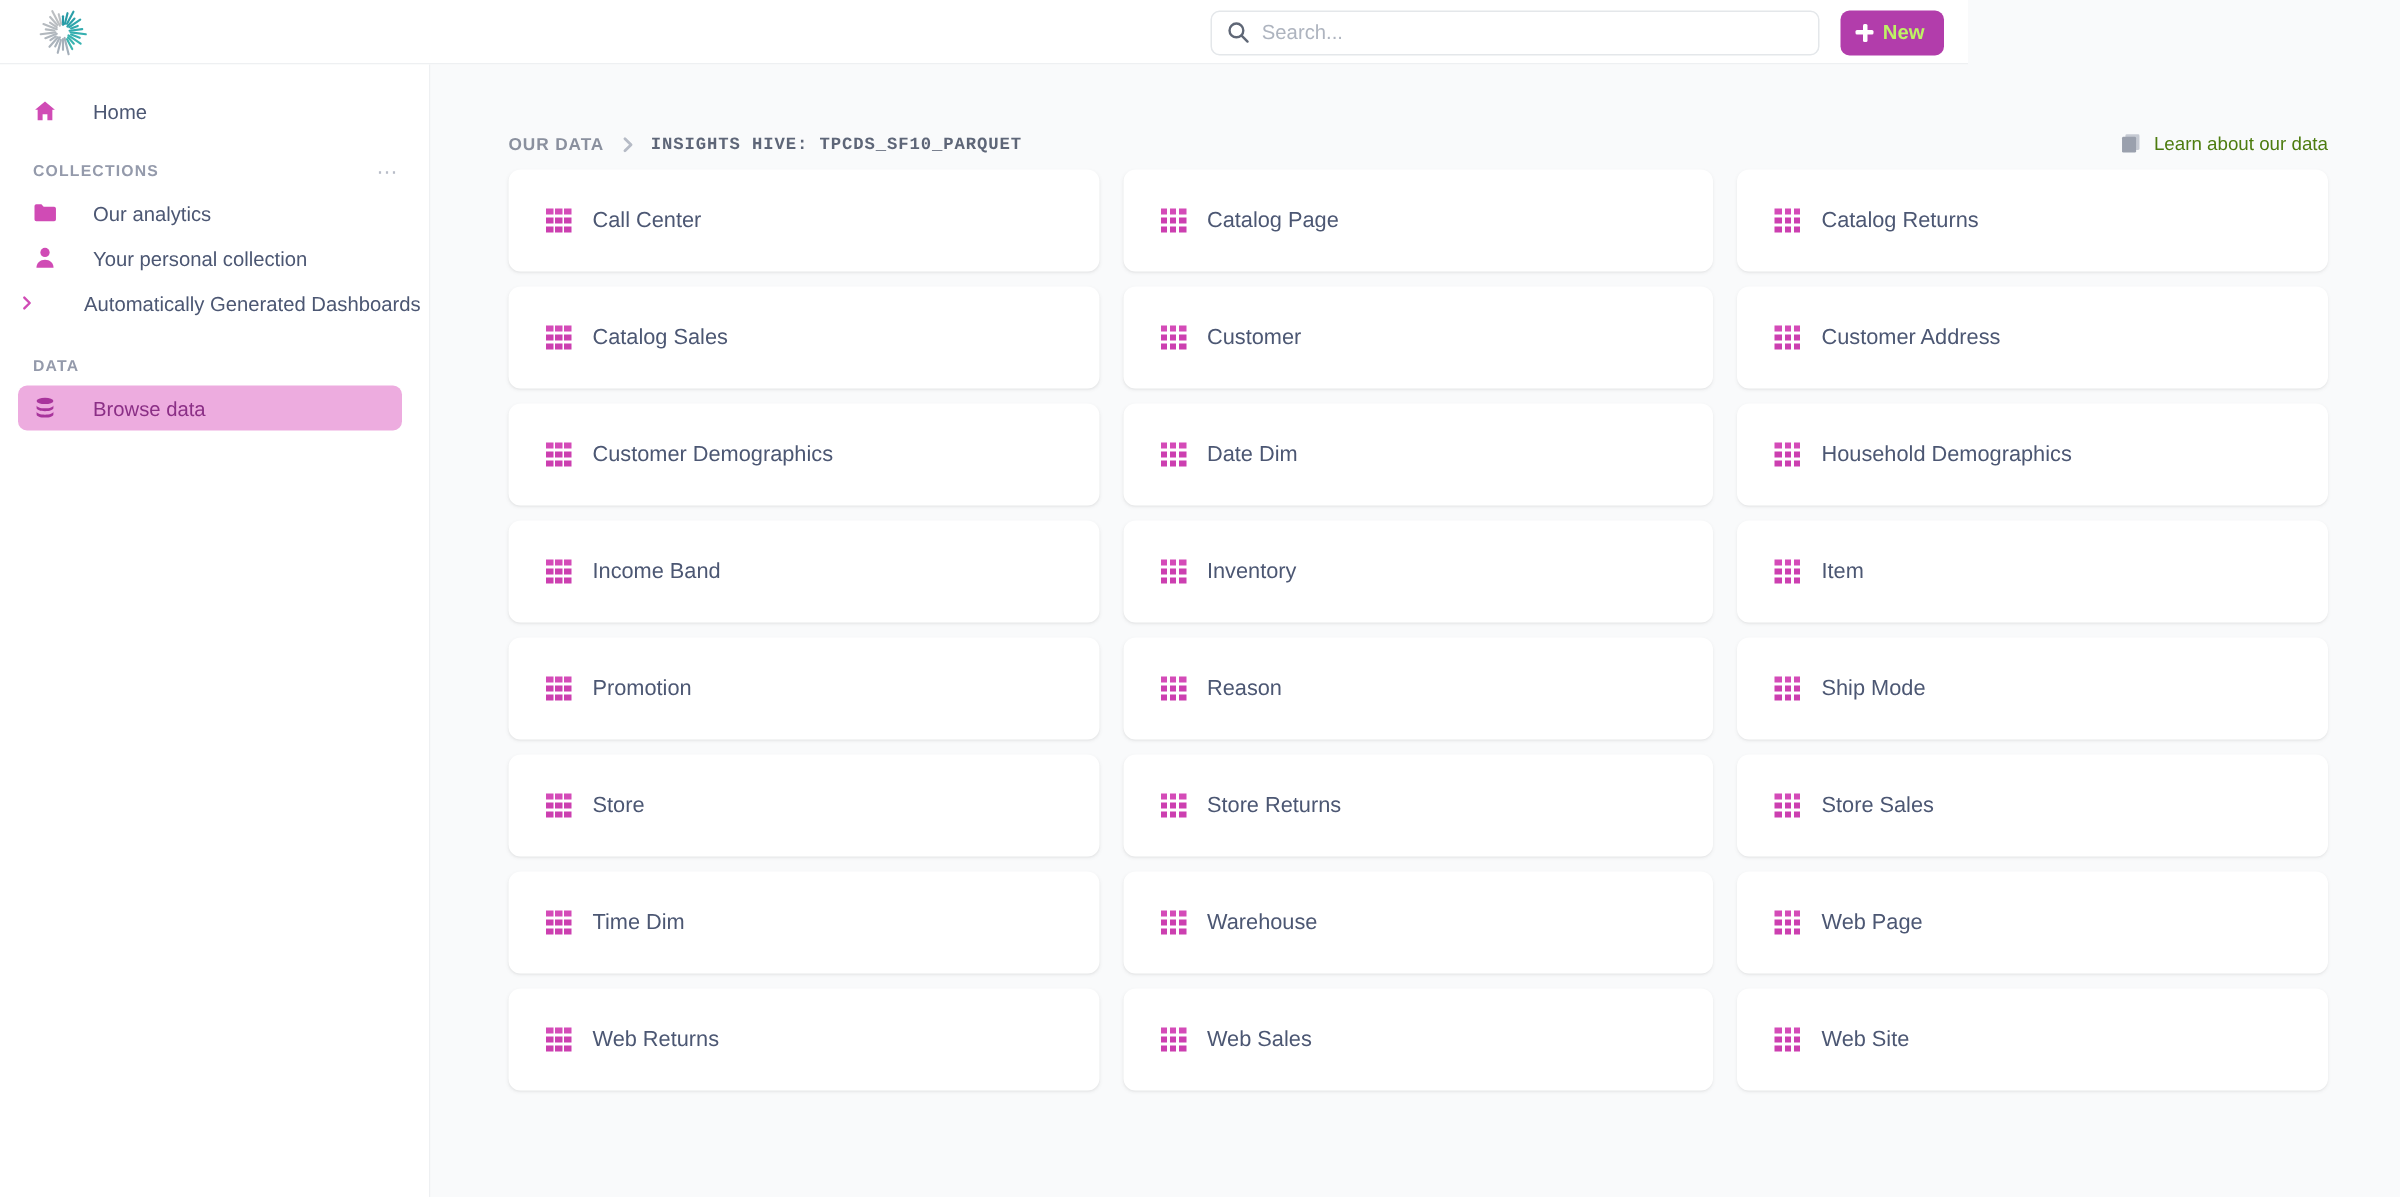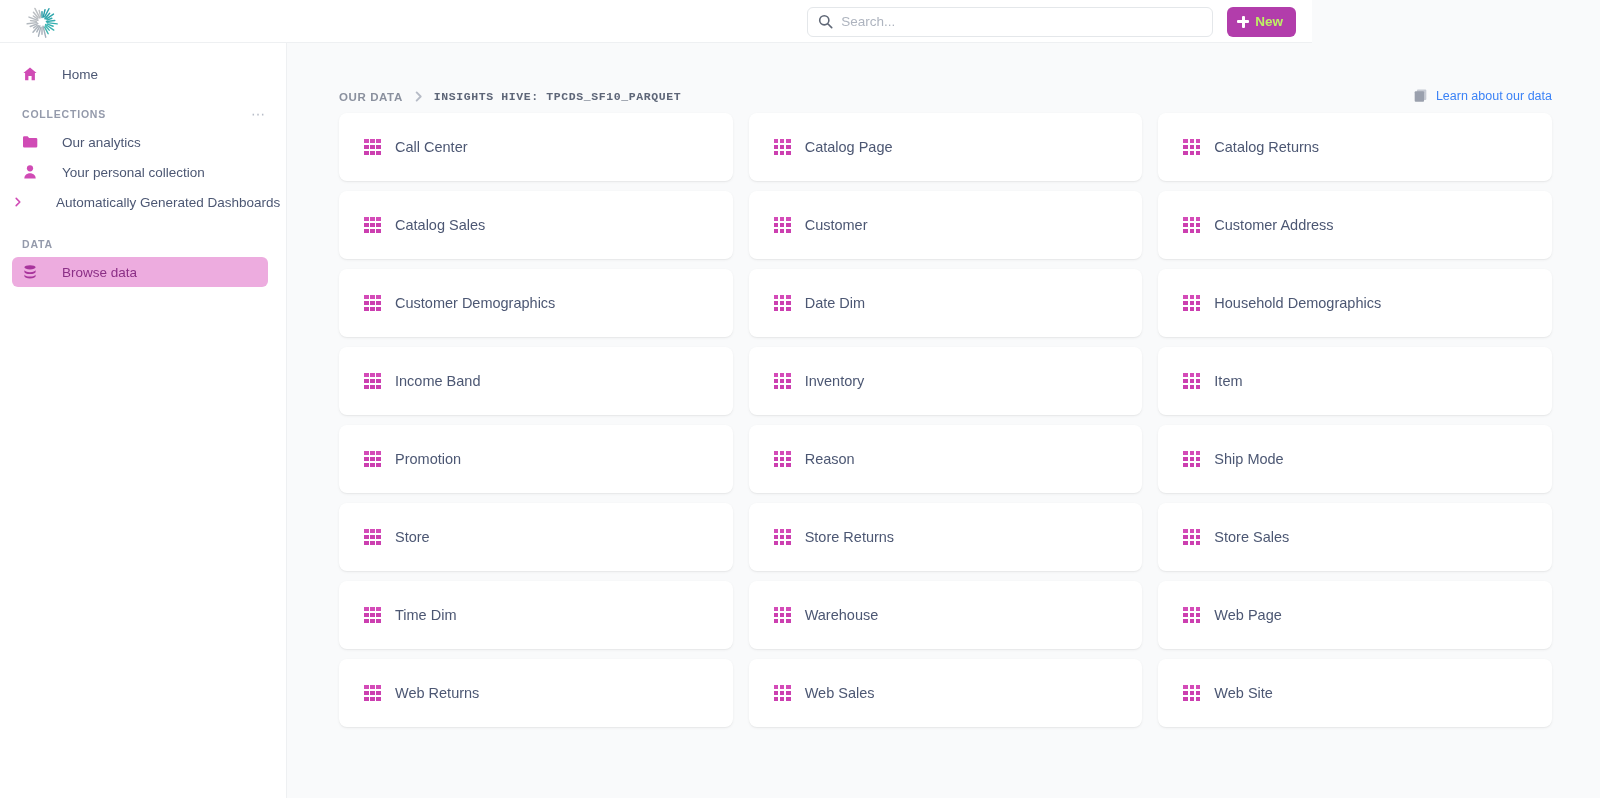--- a/index.html
+++ b/index.html
@@ -13,20 +13,21 @@
 
   
   .topbar {
     position: absolute;
     top: 0; left: 0;
     width: 1312px;
     height: 43px;
     background: #ffffff;
     border-bottom: 1px solid #eef0f2;
     display: flex;
+    align-items: center;
   }
   .logo-wrap {
     width: 60px;
     height: 43px;
     display: flex;
     align-items: center;
     justify-content: center;
     margin-left: 12px;
   }
   .logo-svg { display: block; }
@@ -180,21 +181,21 @@
     cursor: pointer;
     white-space: nowrap;
   }
   .crumb.current { color: #5e6678; font-family: Liberation Mono, monospace; }
   .crumb-sep { display: block; }
   .learn-link {
     display: flex;
     align-items: center;
     gap: 8px;
     font-size: 12.5px;
-    color: #3b82f6;
+    color: #4d7c0f;
     cursor: pointer;
     white-space: nowrap;
   }
 
   
   .grid {
     display: grid;
     grid-template-columns: repeat(3, 1fr);
     column-gap: 16px;
     row-gap: 10px;

